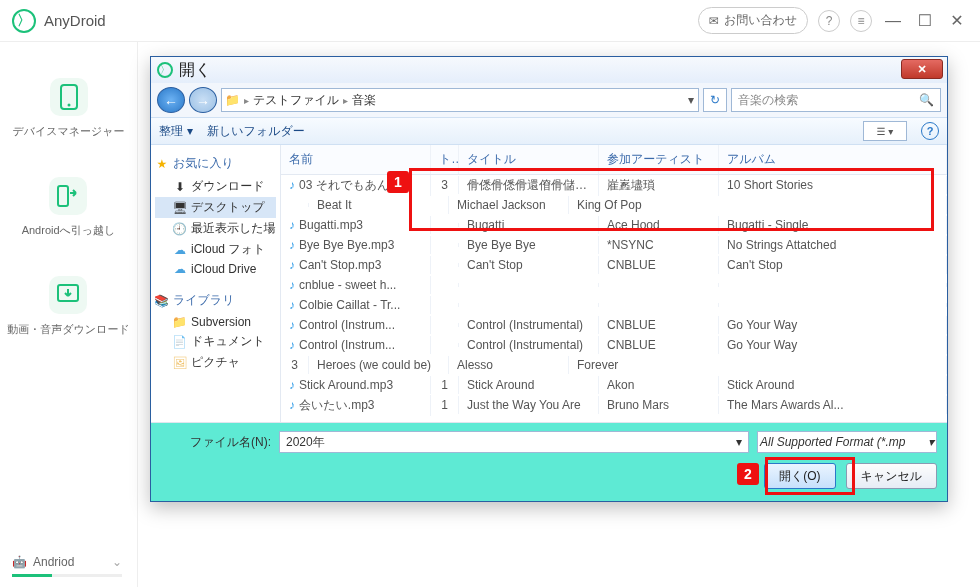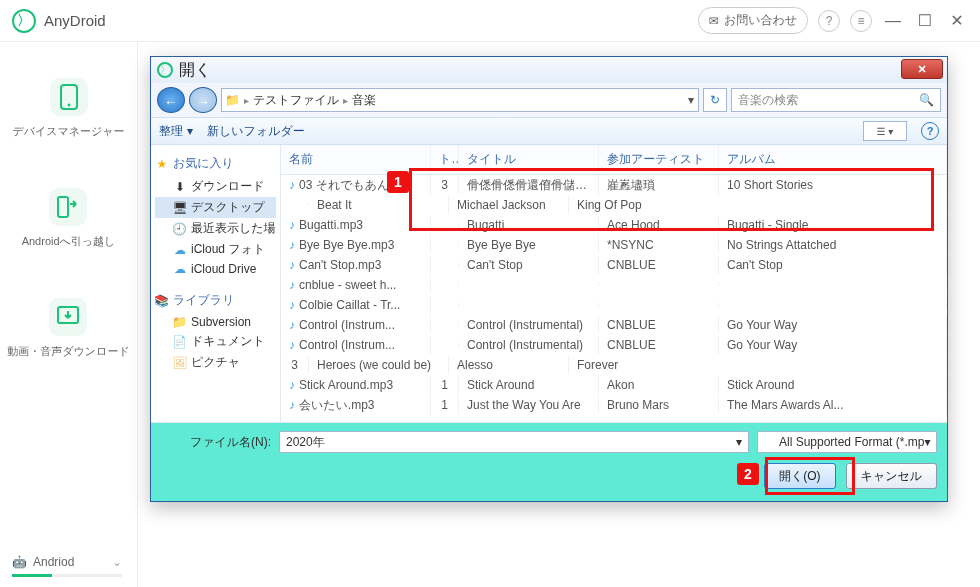--- a/index.html
+++ b/index.html
@@ -8,21 +8,21 @@
   
   .titlebar { height:42px; display:flex; align-items:center; padding:0 12px; border-bottom:1px solid #eee; }
   .logo-badge { width:24px; height:24px; border:2px solid #1cc17a; border-radius:50%; display:flex; align-items:center; justify-content:center; color:#1cc17a; font-weight:bold; font-size:14px; margin-right:8px; }
   .app-title { font-size:15px; color:#555; }
   .tb-right { margin-left:auto; display:flex; align-items:center; gap:10px; }
   .pill-btn { border:1px solid #ccc; border-radius:14px; padding:4px 10px; display:flex; align-items:center; gap:5px; color:#666; font-size:12px; }
   .circ { width:22px; height:22px; border:1px solid #ccc; border-radius:50%; display:flex; align-items:center; justify-content:center; color:#888; font-size:12px; }
   .win-btn { width:22px; height:22px; display:flex; align-items:center; justify-content:center; color:#666; font-size:16px; }
 
   .content { display:flex; height:calc(587px - 42px); }
-  .sidebar { width:138px; border-right:1px solid #eee; padding-top:36px; display:flex; flex-direction:column; align-items:center; gap:49px; position:relative; }
+  .sidebar { width:138px; border-right:1px solid #eee; padding-top:36px; display:flex; flex-direction:column; align-items:center; gap:38px; position:relative; }
   .sb-item { display:flex; flex-direction:column; align-items:center; gap:8px; color:#666; font-size:11px; }
   .sb-icon { width:38px; height:38px; background:#eef9f3; border-radius:10px; display:flex; align-items:center; justify-content:center; color:#1cc17a; }
   .sb-device { position:absolute; bottom:18px; left:12px; display:flex; align-items:center; gap:6px; color:#666; font-size:12px; width:110px; }
   .sb-device .bar { position:absolute; bottom:-8px; left:0; height:3px; width:110px; background:#eee; }
   .sb-device .bar::before { content:""; display:block; height:3px; width:40px; background:#1cc17a; }
 
   .main { flex:1; position:relative; background:#fff; }
 
   
   .dialog { position:absolute; left:12px; top:14px; width:798px; height:446px; border:1px solid #2a5ea0; background:#fff; box-shadow:0 6px 18px rgba(0,0,0,.25); display:flex; flex-direction:column; }
@@ -68,21 +68,21 @@
   .ficon { color:#3aa0e8; margin-right:4px; }
   .highlight-box { position:absolute; border:3px solid #e11; pointer-events:none; }
   .hl-rows { left:128px; top:23px; width:525px; height:63px; }
   .callout { position:absolute; width:22px; height:22px; background:#e11; color:#fff; font-weight:bold; border-radius:3px; display:flex; align-items:center; justify-content:center; font-size:14px; }
   .co1 { left:106px; top:26px; }
 
   .dlg-footer { border-top:1px solid #e0e5ee; padding:8px 10px 12px; display:flex; flex-direction:column; gap:10px; background:#5eead4; }
   .fn-row { display:flex; align-items:center; gap:8px; }
   .fn-label { width:110px; text-align:right; color:#333; }
   .fn-input { flex:1; height:22px; border:1px solid #9fb8d6; background:#fff; display:flex; align-items:center; justify-content:space-between; padding:0 6px; color:#333; }
-  .filter { width:180px; height:22px; border:1px solid #9fb8d6; background:#fff; display:flex; align-items:center; justify-content:space-between; padding:0 21px; color:#333; white-space:nowrap; overflow:hidden; }
+  .filter { width:180px; height:22px; border:1px solid #9fb8d6; background:#fff; display:flex; align-items:center; justify-content:space-between; padding:0 2px; color:#333; white-space:nowrap; overflow:hidden;font-style:italic; }
   .btn-row { display:flex; justify-content:flex-end; gap:10px; position:relative; }
   .dlg-btn { height:26px; padding:0 14px; border:1px solid #8a9bb3; background:linear-gradient(#fdfdfd,#e6ecf5); color:#222; display:flex; align-items:center; border-radius:3px; font-size:12px; }
   .dlg-btn.primary { border:1px solid #2a78c8; background:linear-gradient(#eaf4ff,#c6e0fb); }
   .hl-open { position:absolute; right:82px; top:-6px; width:90px; height:38px; border:3px solid #e11; pointer-events:none; }
   .co2 { position:absolute; right:178px; top:0px; }
 
   svg { display:block; }
 </style>
 </head>
 <body>

